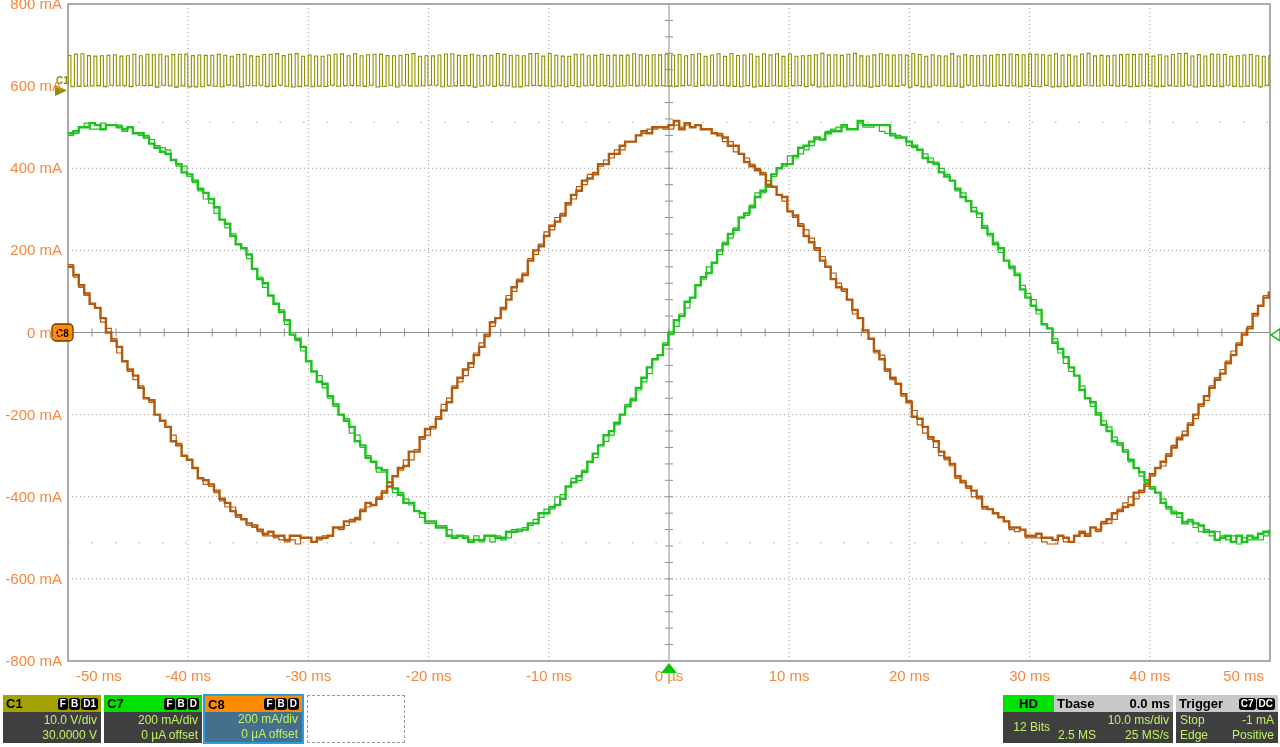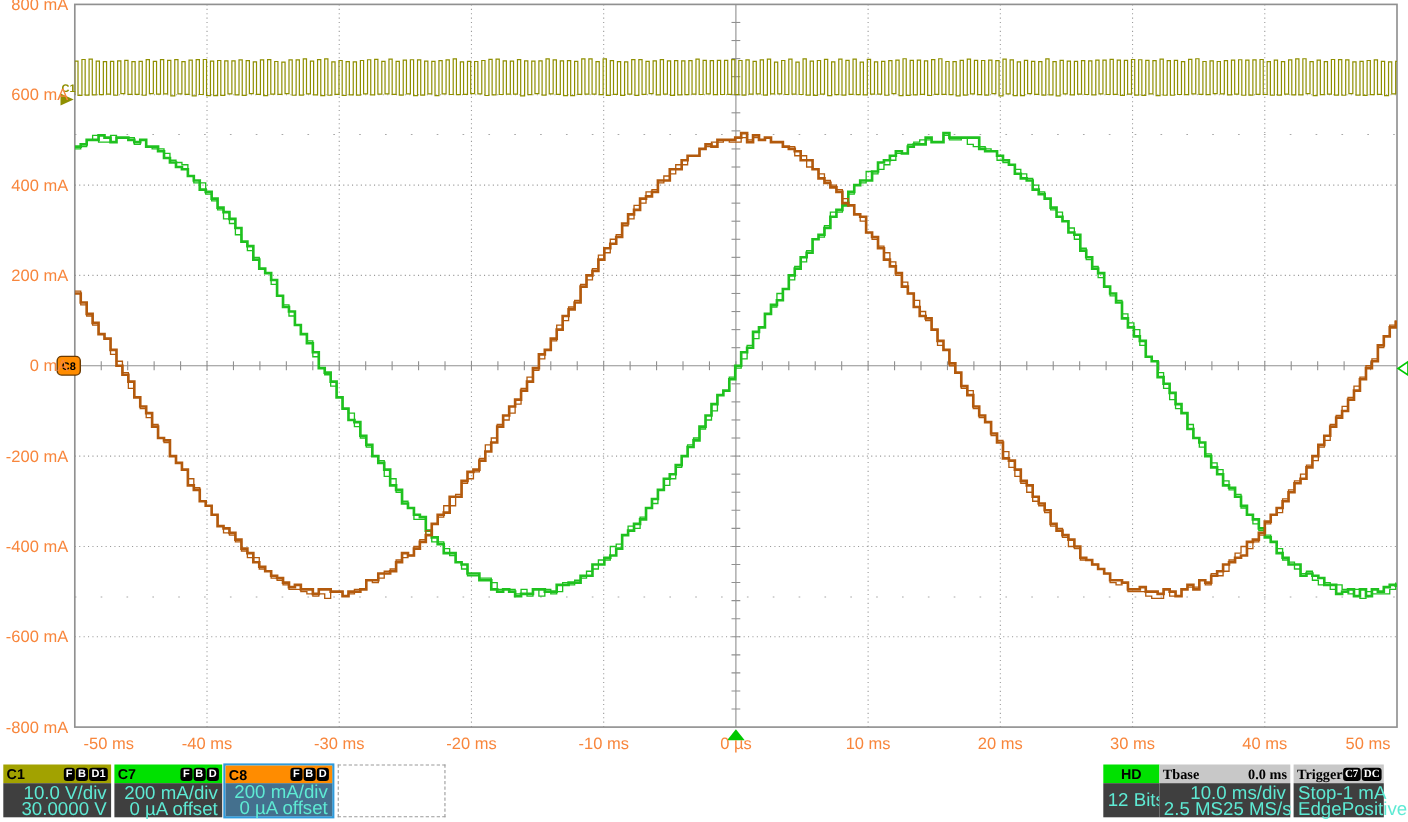--- a/index.html
+++ b/index.html
@@ -2,33 +2,33 @@
 <html><head>
 <meta charset="utf-8">
 <style>
   html,body{margin:0;padding:0;background:#fff;width:1280px;height:747px;overflow:hidden;
     font-family:"Liberation Sans",sans-serif;}
   #screen{position:relative;width:1280px;height:747px;background:#fff;}
   #plot-svg{position:absolute;left:0;top:0;}
   .box{position:absolute;top:695px;height:48px;box-sizing:border-box;cursor:pointer;}
   .box .hd{height:17px;display:flex;align-items:center;padding:0 3px;font-size:13px;
     font-weight:bold;color:#000;box-sizing:border-box;}
-  .box .bd{height:31px;background:#3f3f3f;color:#5eead4;font-size:17px;text-align:right;
+  .box .bd{height:31px;background:#3f3f3f;color:#bef264;font-size:12px;text-align:right;
     padding:1px 4px 0 4px;line-height:15px;box-sizing:border-box;white-space:nowrap;}
   .badges{margin-left:auto;display:flex;gap:1px;}
   .chip{background:#000;color:#fff;font-size:10px;font-weight:bold;border-radius:3px;
     padding:0 2px;line-height:12px;}
   .row{display:flex;justify-content:space-between;}
   #c8-box{top:694px;height:50px;border:2px solid #2e9bdd;}
   #c8-box .hd{height:16px;}
   #c8-box .bd{height:30px;background:#44708e;padding-top:0;}
   #empty-box{border:1px dashed #9a9a9a;background:#fff;cursor:pointer;}
   #hd-box .hd{justify-content:center;}
   #hd-box .bd{text-align:right;}
-  .gray-hd{background:#c8c8c8;font-family:Liberation Serif, serif;}
+  .gray-hd{background:#c8c8c8;}
 </style>
 </head>
 <body>
 
 <div id="screen">
   <svg id="plot-svg" width="1280" height="692">
       <line x1="68" y1="86.125" x2="1270" y2="86.125" stroke="#9a9a9a" stroke-width="1" stroke-dasharray="1 3"></line>
       <line x1="68" y1="168.25" x2="1270" y2="168.25" stroke="#9a9a9a" stroke-width="1" stroke-dasharray="1 3"></line>
       <line x1="68" y1="250.375" x2="1270" y2="250.375" stroke="#9a9a9a" stroke-width="1" stroke-dasharray="1 3"></line>
       <line x1="68" y1="414.625" x2="1270" y2="414.625" stroke="#9a9a9a" stroke-width="1" stroke-dasharray="1 3"></line>
@@ -240,21 +240,21 @@
     </div>
     <div class="bd">
       <div>10.0 ms/div</div>
       <div class="row">
         <span>2.5 MS</span>
         <span>25 MS/s</span>
       </div>
     </div>
   </div>
 
-  <div class="box" id="trigger-box" style="left:1176px;width:82px;">
+  <div class="box" id="trigger-box" style="left:1176px;width:102px;">
     <div class="hd gray-hd">
       <span>Trigger</span>
       <span class="badges">
         <span class="chip">C7</span>
         <span class="chip">DC</span>
       </span>
     </div>
     <div class="bd">
       <div class="row">
         <span>Stop</span>

